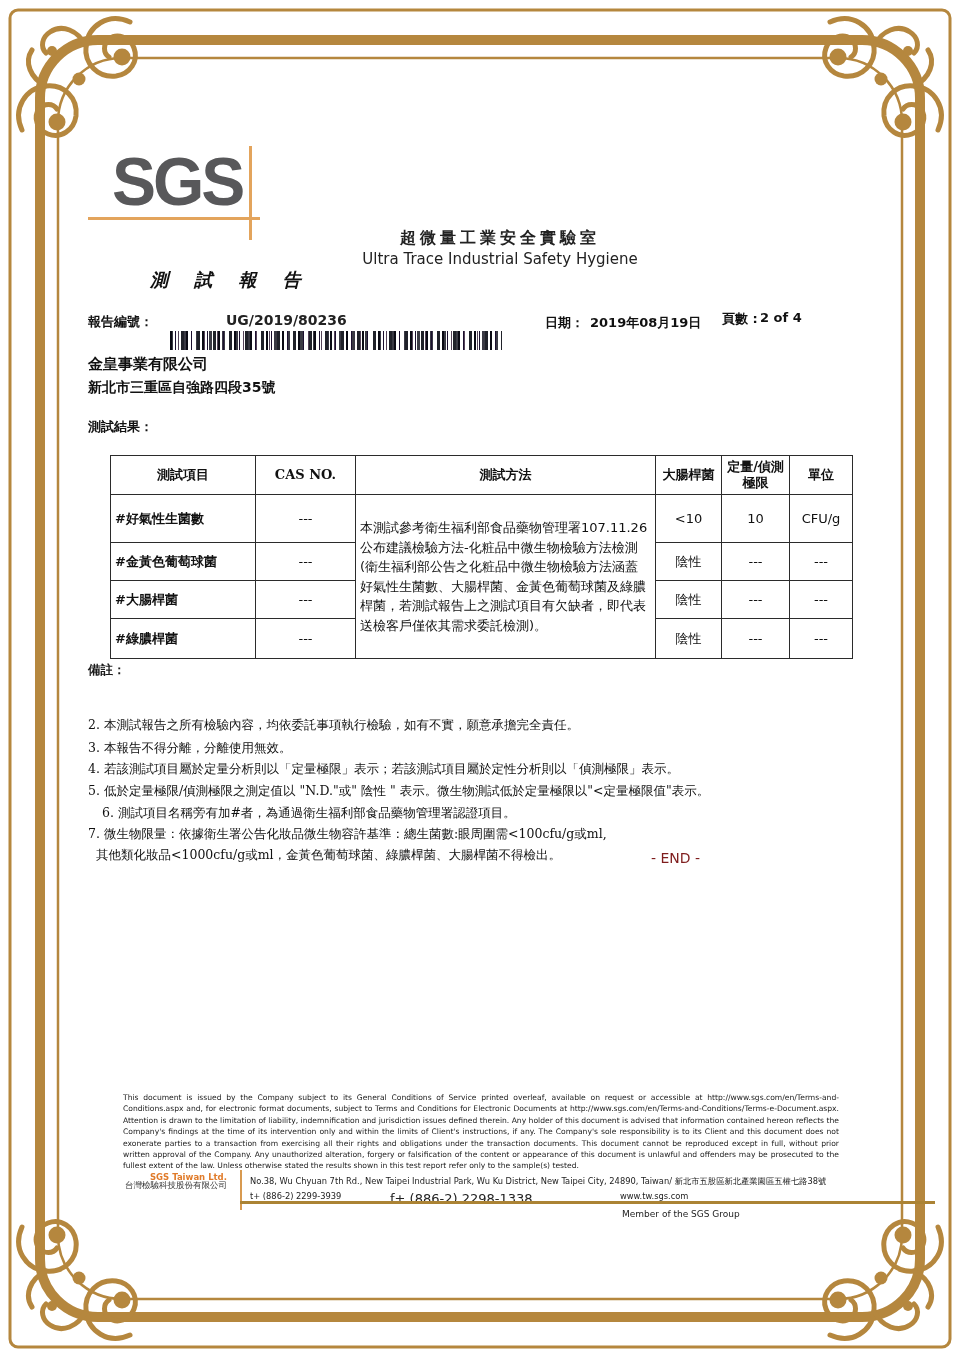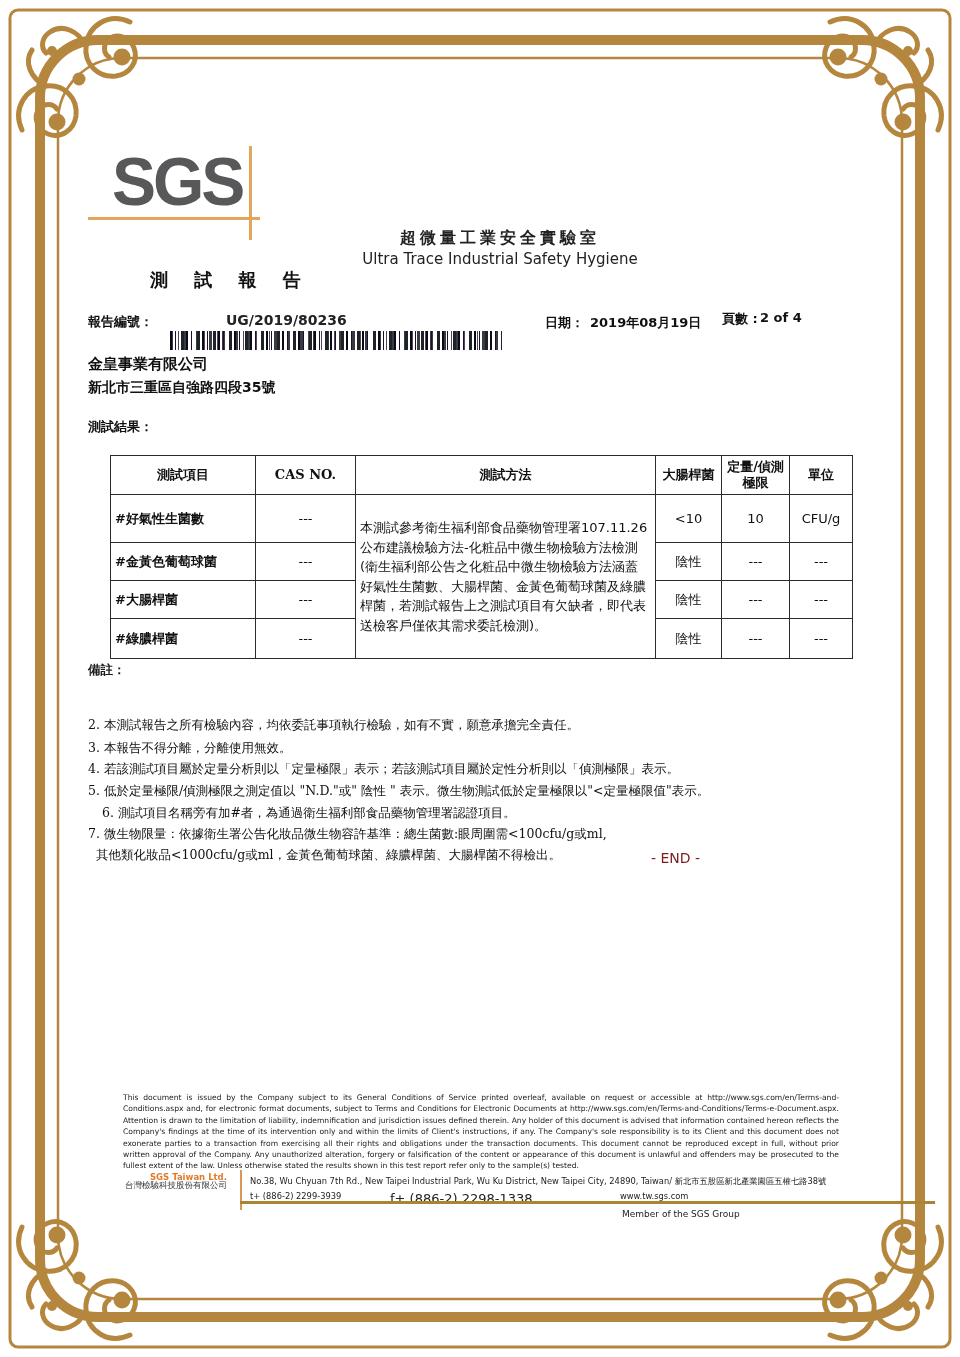--- a/index.html
+++ b/index.html
@@ -15,21 +15,21 @@
     font-weight:bold;font-size:66px;line-height:66px;color:#58585a;letter-spacing:-3px;
     transform:scaleY(1.05);}
   .logo-hline{left:88px;top:217px;width:172px;height:3px;background:#e3a45c;}
   .logo-vline{left:249px;top:146px;width:3px;height:94px;background:#e3a45c;}
 
   
   .lab-zh{left:300px;top:228px;width:400px;text-align:center;font-family:"DejaVu Serif","Liberation Serif",serif;
     font-size:16px;font-weight:bold;letter-spacing:4px;color:#222;}
   .lab-en{left:300px;top:250px;width:400px;text-align:center;font-size:15px;color:#222;}
   .report-title{left:150px;top:268px;font-family:"DejaVu Serif","Liberation Serif",serif;
-    font-size:18px;font-weight:bold;letter-spacing:10px;color:#111;}
+    font-size:18px;font-weight:bold;letter-spacing:10px;color:#111;font-style:italic;}
 
   .meta-row{font-size:13px;font-weight:bold;color:#111;}
   .report-no-label{left:88px;top:313px;font-family:"DejaVu Serif","Liberation Serif",serif;}
   .report-no-value{left:226px;top:312px;font-size:14px;font-weight:bold;color:#222;}
   .date-label{left:545px;top:314px;}
   .date-value{left:590px;top:314px;}
   .page-label{left:722px;top:310px;}
   .page-value{left:760px;top:310px;}
 
   .barcode{left:170px;top:331px;width:332px;height:19px;background-color:#fff;

